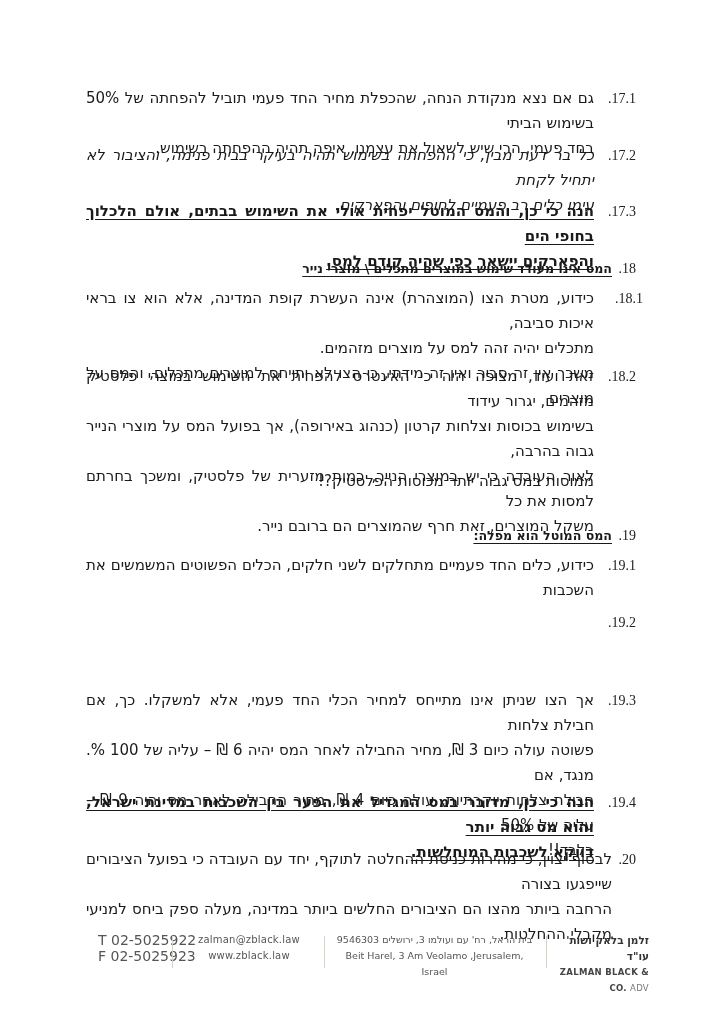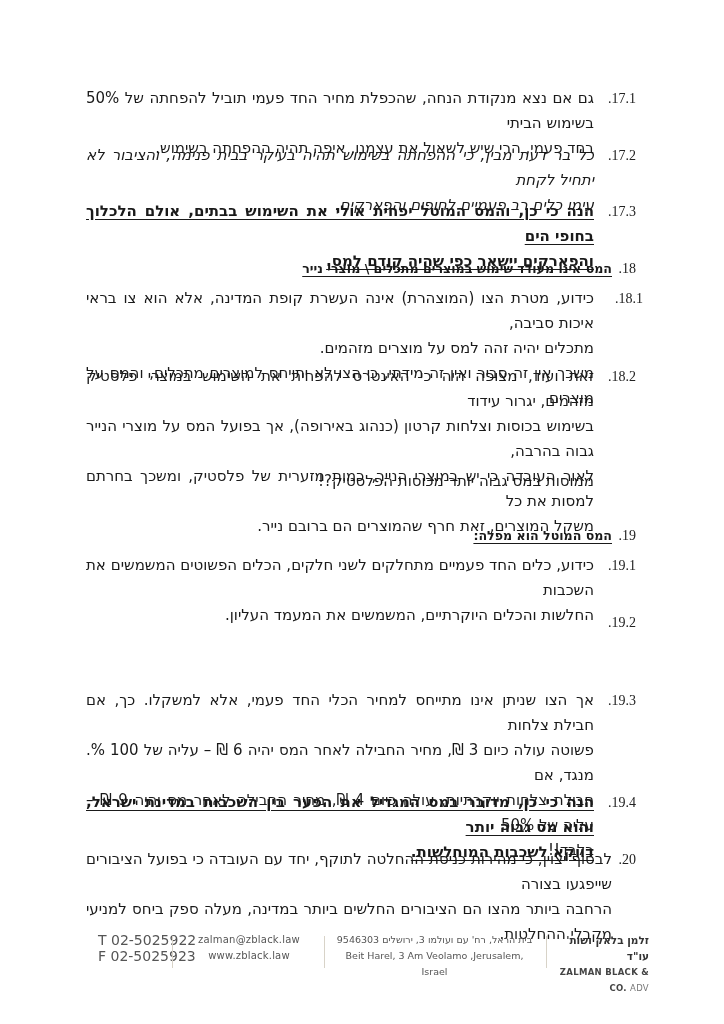--- a/index.html
+++ b/index.html
@@ -71,21 +71,20 @@
   </div>
 
   <div class="num" style="top:523px; right:88px;">.19</div>
   <div class="head" style="top:523px; right:112px;">
     <span class="t">המס המוטל הוא מפלה:</span>
   </div>
 
   <div class="num" style="top:553px; right:88px;">.19.1</div>
   <div class="para" style="top:553px; right:130px; width:508px;">
     <div>כידוע, כלים החד פעמיים מתחלקים לשני חלקים, הכלים הפשוטים המשמשים את השכבות</div>
-    <div>החלשות והכלים היוקרתיים, המשמשים את המעמד העליון.</div>
   </div>
 
   <div class="num" style="top:610px; right:88px;">.19.2</div>
 
   <div class="num" style="top:688px; right:88px;">.19.3</div>
   <div class="para" style="top:688px; right:130px; width:508px;">
     <div>אך הצו שניתן אינו מתייחס למחיר הכלי החד פעמי, אלא למשקלו. כך, אם חבילת צלחות</div>
     <div>פשוטה עולה כיום 3 ₪, מחיר החבילה לאחר המס יהיה 6 ₪ – עליה של 100 %. מנגד, אם</div>
     <div>חבילת צלחות יוקרתיות, עולה כיום 4 ₪, מחיר החבילה לאחר מס יהיה 9 ₪ – עליה של 50%</div>
     <div>בלבד!!</div>

